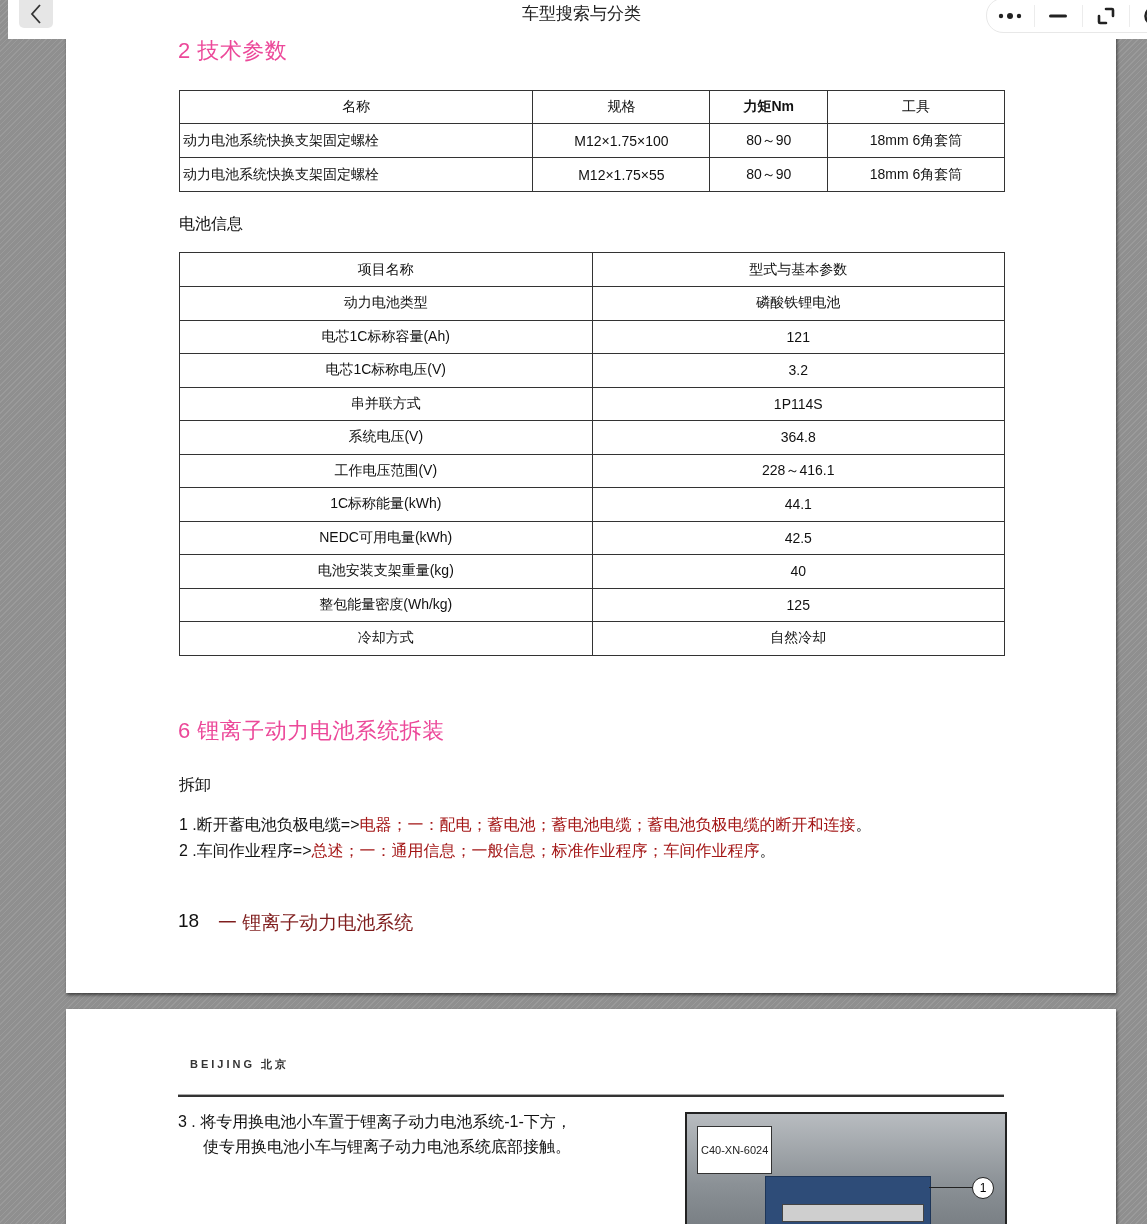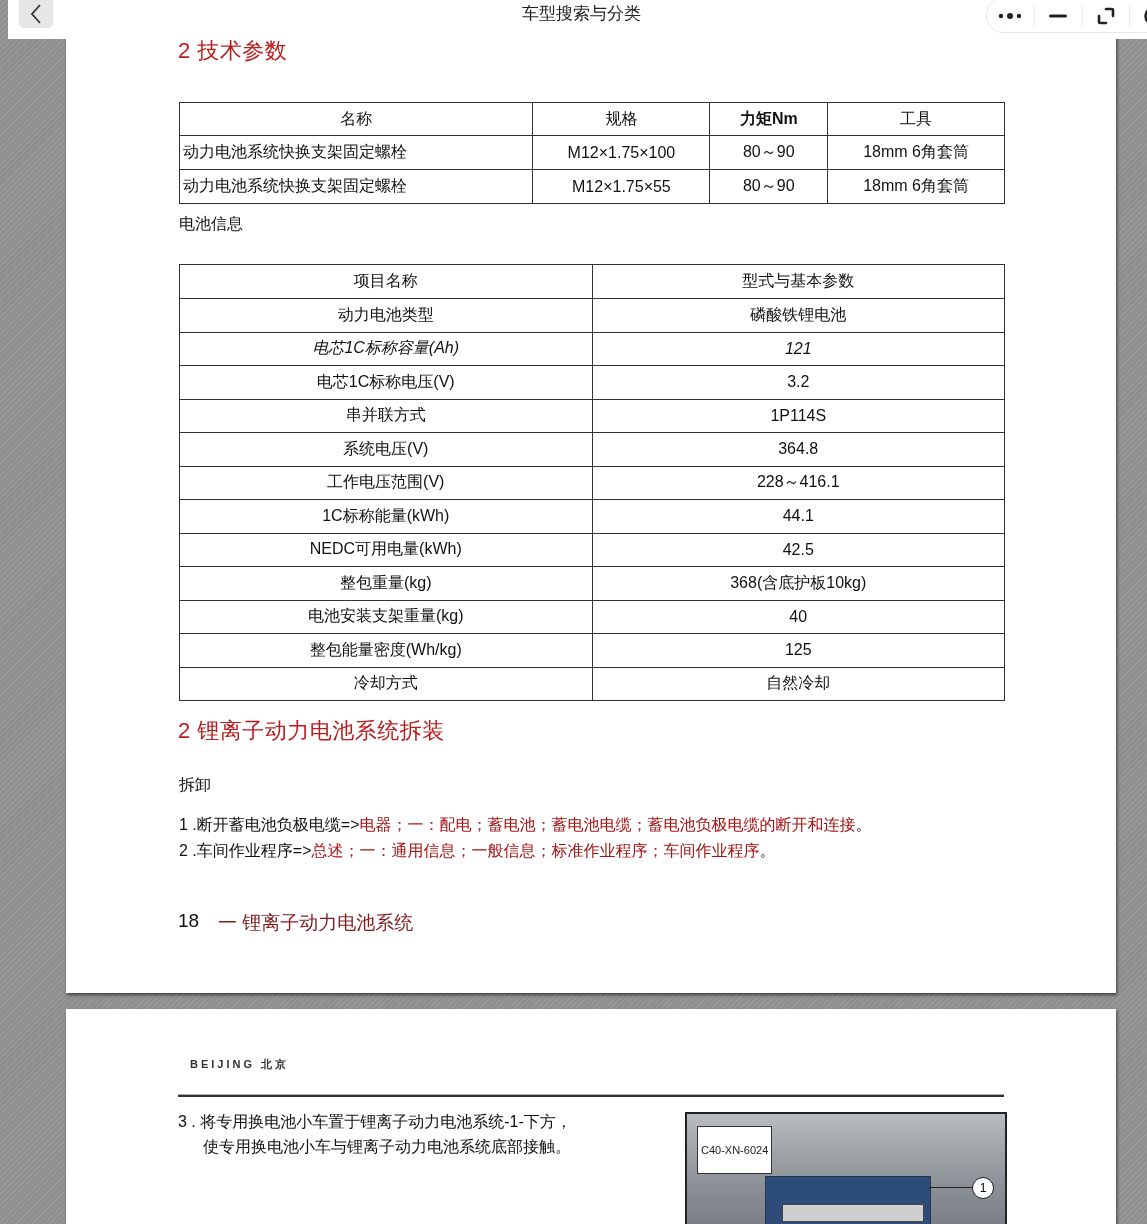--- a/index.html
+++ b/index.html
@@ -29,24 +29,24 @@
     display:flex; align-items:center;
   }
   .cap-btn { width:48px; height:100%; display:flex; align-items:center; justify-content:center; }
   .cap-sep { width:1px; height:22px; background:#ececec; }
   .page {
     position:absolute; left:66px; width:1050px; background:#ffffff;
     box-shadow: 1px 2px 3px rgba(0,0,0,0.55);
   }
   .page1 { top:0; height:993px; }
   .page2 { top:1009px; height:240px; }
-  .h2 { position:absolute; font-size:22px; color:#b91c1c; letter-spacing:0.5px; }
+  .h2 { position:absolute; font-size:22px; color:#ec4899; letter-spacing:0.5px; }
   .label { position:absolute; font-size:16px; color:#111; }
   table.grid {
-    position:absolute; border-collapse:collapse; font-size:16px; color:#111;margin-top:12px;
+    position:absolute; border-collapse:collapse; font-size:14px; color:#111;
   }
   table.grid td, table.grid th {
     border:1px solid #333; font-weight:normal; text-align:center; padding:0;
   }
   table.grid th.bold { font-weight:bold; }
   table.grid td.left { text-align:left; padding-left:3px; }
   .step { position:absolute; font-size:16px; color:#111; white-space:nowrap; }
   .step .link { color:#a31515; }
   .footer-num { position:absolute; font-size:19px; color:#111; }
   .footer-txt { position:absolute; font-size:19px; color:#7f1d1d; }
@@ -154,21 +154,21 @@
       </colgroup>
     <tbody>
         <tr style="height:34px;">
       <th>项目名称</th>
       <th>型式与基本参数</th>
     </tr>
     <tr style="height:33.5px;">
           <td>动力电池类型</td>
           <td>磷酸铁锂电池</td>
         </tr>
-    <tr style="height:33.5px;font-style:italic;">
+    <tr style="height:33.5px;">
           <td>电芯1C标称容量(Ah)</td>
           <td>121</td>
         </tr>
     <tr style="height:33.5px;">
           <td>电芯1C标称电压(V)</td>
           <td>3.2</td>
         </tr>
     <tr style="height:33.5px;">
           <td>串并联方式</td>
           <td>1P114S</td>
@@ -183,39 +183,35 @@
         </tr>
     <tr style="height:33.5px;">
           <td>1C标称能量(kWh)</td>
           <td>44.1</td>
         </tr>
     <tr style="height:33.5px;">
           <td>NEDC可用电量(kWh)</td>
           <td>42.5</td>
         </tr>
     <tr style="height:33.5px;">
-          <td>整包重量(kg)</td>
-          <td>368(含底护板10kg)</td>
-        </tr>
-    <tr style="height:33.5px;">
           <td>电池安装支架重量(kg)</td>
           <td>40</td>
         </tr>
     <tr style="height:33.5px;">
           <td>整包能量密度(Wh/kg)</td>
           <td>125</td>
         </tr>
     <tr style="height:33.5px;">
           <td>冷却方式</td>
           <td>自然冷却</td>
         </tr>
   </tbody>
     </table>
 
-  <div class="h2" style="left:112px; top:716px;">2 锂离子动力电池系统拆装</div>
+  <div class="h2" style="left:112px; top:716px;">6 锂离子动力电池系统拆装</div>
   <div class="label" style="left:113px; top:775px;">拆卸</div>
 
   <div class="step" style="left:113px; top:815px;">
     <span>1 .</span><span>断开蓄电池负极电缆=&gt;</span><span class="link">电器；一：配电；蓄电池；蓄电池电缆；蓄电池负极电缆的断开和连接</span><span>。</span>
   </div>
   <div class="step" style="left:113px; top:841px;">
     <span>2 .</span><span>车间作业程序=&gt;</span><span class="link">总述；一：通用信息；一般信息；标准作业程序；车间作业程序</span><span>。</span>
   </div>
 
   <div class="footer-num" style="left:112px; top:910px;">18</div>

